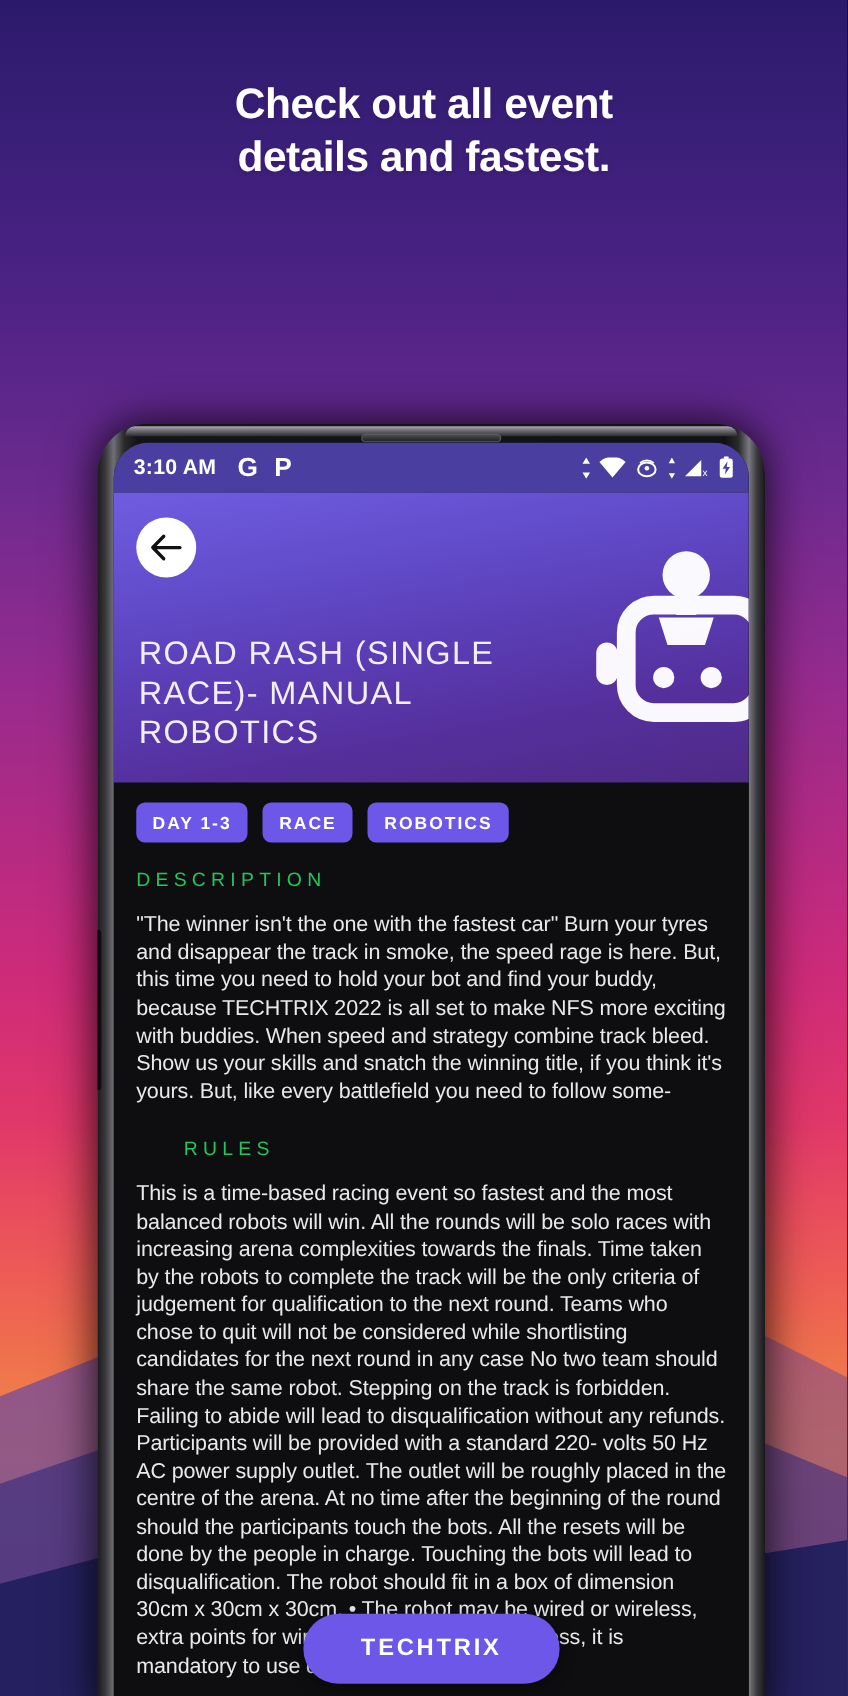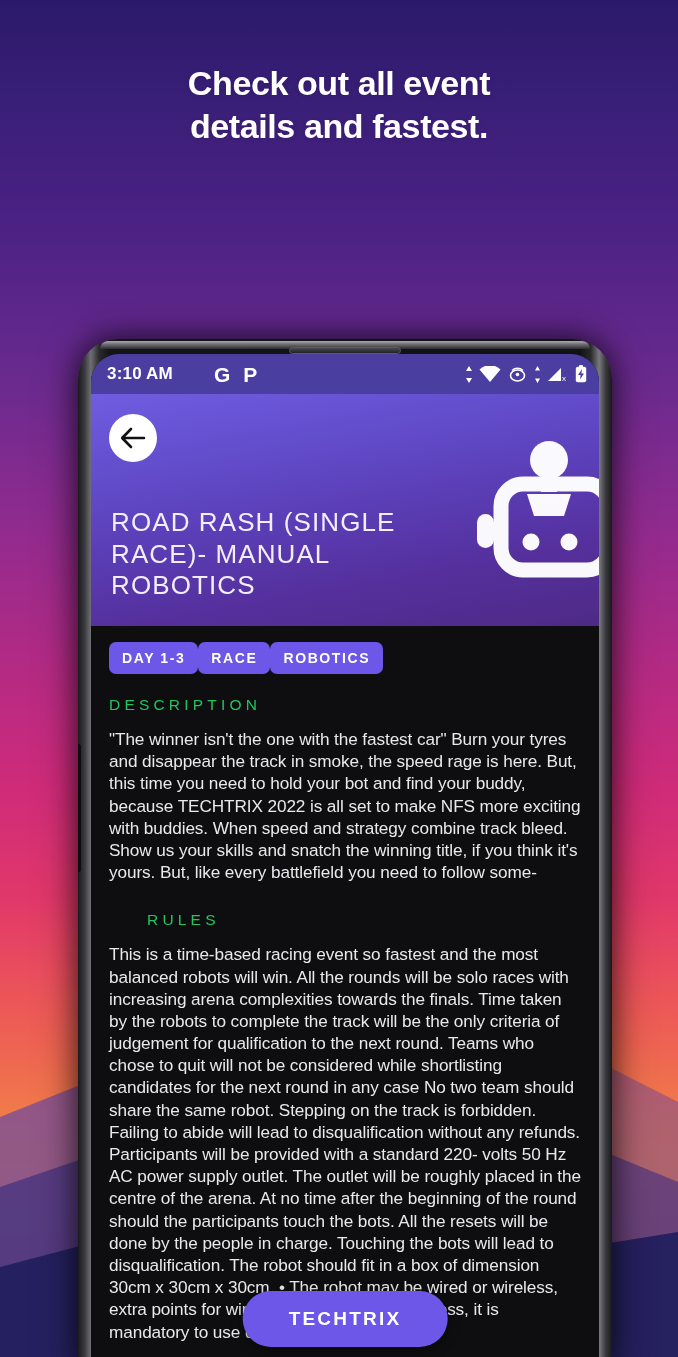--- a/index.html
+++ b/index.html
@@ -61,21 +61,21 @@
   #screen{
     position:relative; width:100%; height:100%;
     border-radius:28px 28px 0 0;
     background:#0b0b0d; overflow:hidden;
   }
 
   
   #status-bar{
     height:40px; background:#4a3fa0;
     display:flex; align-items:center;
-    padding:0 12px 0 16px; color:#fff;gap:24px;
+    padding:0 12px 0 16px; color:#fff;
   }
   #status-time{ font-size:17px; font-weight:600; letter-spacing:.2px; }
   .status-left-icons{ display:flex; align-items:center; gap:13px; margin-left:17px; }
   .gicon{ font-size:21px; font-weight:700; line-height:1; }
   .status-right{ margin-left:auto; display:flex; align-items:center; gap:6px; }
   .sb-svg{ display:block; }
 
   
   #event-header{
     position:relative; height:232px;
@@ -91,21 +91,21 @@
     position:absolute; left:20px; bottom:24px; z-index:3;
     color:#f2eeff; font-size:26px; line-height:1.22;
     letter-spacing:1.1px; font-weight:400; max-width:320px;
     text-transform:uppercase;
     margin-top:40px;
   }
   #robot-icon{ position:absolute; right:-28px; top:44px; z-index:1; opacity:.97; }
 
   
   #event-body{ background:#0e0e10; padding:16px 18px 0 18px; height:calc(100% - 272px); }
-  #chips{ display:flex; margin-bottom:22px; }
+  #chips{ display:flex; gap:12px; margin-bottom:22px; }
   .chip{
     background:#6c57e8; color:#fff; border-radius:7px;
     padding:8px 13px; font-size:14px; font-weight:700; letter-spacing:1.6px;
   }
   .section-head{
     color:#22c55e; font-size:15.5px; letter-spacing:4.2px;
     font-weight:400; margin:8px 0 14px 0;
   }
   .body-text{
     color:#e9e9ec; font-size:17.2px; line-height:1.29; letter-spacing:-.1px;

